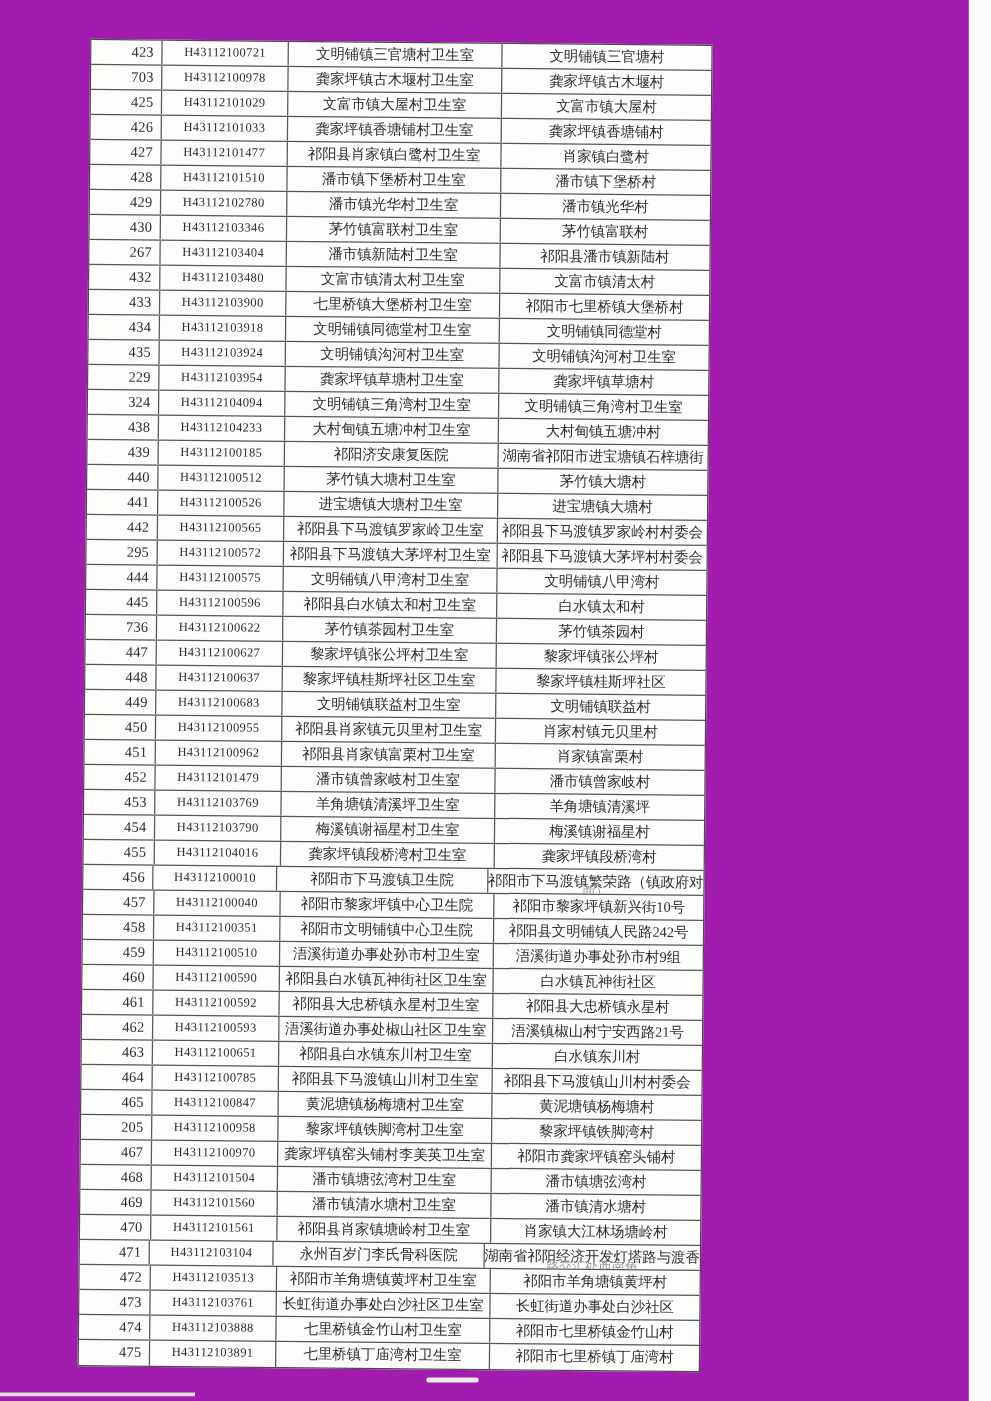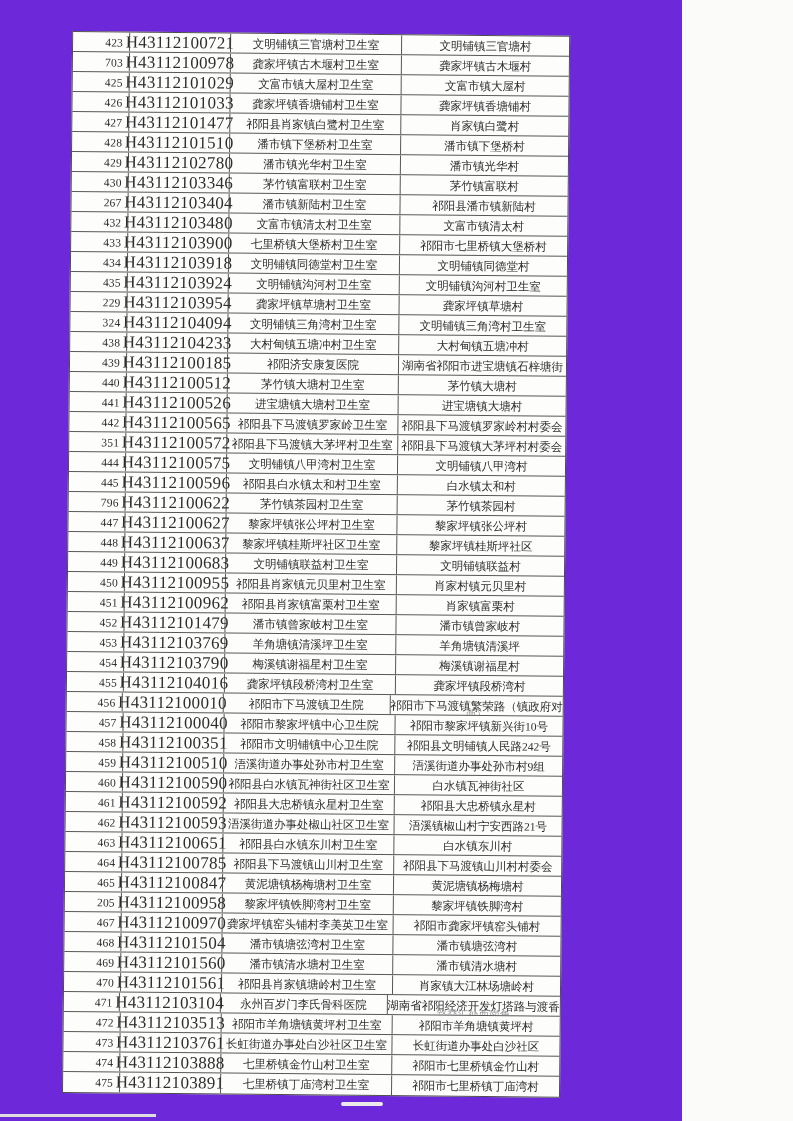--- a/index.html
+++ b/index.html
@@ -2,21 +2,21 @@
 <html><head>
 <meta charset="utf-8">
 <style>
   html,body{margin:0;padding:0;}
   body{
     width:793px;height:1121px;
     background:#fbfbfa;
     font-family:"Liberation Serif","DejaVu Serif",serif;
     overflow:hidden;
   }
-  .page{position:relative;width:682px;height:1121px;background:#6d28d9;}
+  .page{position:relative;width:775px;height:1121px;background:#a21caf;}
   .table-wrap{
     position:absolute;left:62px;top:31px;width:498px;
     border:1px solid #4d4d4d;
     background:#fdfdfc;
     transform:rotate(0.55deg);
     transform-origin:left bottom;
     box-sizing:border-box;
   }
   .trow{
     display:flex;height:20px;box-sizing:border-box;
@@ -28,21 +28,21 @@
     box-sizing:border-box;
     border-right:1px solid #575757;
     display:flex;align-items:center;justify-content:center;
     color:#2d2d2d;
     white-space:nowrap;
     position:relative;
     line-height:20px;
   }
   .cell:last-child{border-right:none;}
   .c-no{width:57px;justify-content:flex-end;padding-right:6px;font-size:11.5px;letter-spacing:.2px;}
-  .c-code{width:101px;font-size:17px;letter-spacing:.3px;}
+  .c-code{width:101px;font-size:10px;letter-spacing:.3px;}
   .c-name{width:171px;font-size:11.5px;}
   .c-addr{flex:1;font-size:11.5px;}
   .line2{
     position:absolute;left:0;right:0;bottom:-6px;
     text-align:center;font-size:10.5px;color:#9a9a9a;line-height:12px;
   }
   .artifact{position:absolute;background:#dcdcdc;}
   .artifact-1{left:0;top:1114px;width:156px;height:3px;background:#dedede;}
   .artifact-2{left:341px;top:1102px;width:42px;height:4px;background:#eceaea;border-radius:2px;}
 </style>
@@ -166,39 +166,39 @@
           <div class="cell c-name">进宝塘镇大塘村卫生室</div>
           <div class="cell c-addr">进宝塘镇大塘村</div>
         </div>
         <div class="trow">
           <div class="cell c-no">442</div>
           <div class="cell c-code">H43112100565</div>
           <div class="cell c-name">祁阳县下马渡镇罗家岭卫生室</div>
           <div class="cell c-addr">祁阳县下马渡镇罗家岭村村委会</div>
         </div>
         <div class="trow">
-          <div class="cell c-no">351</div>
+          <div class="cell c-no">295</div>
           <div class="cell c-code">H43112100572</div>
           <div class="cell c-name">祁阳县下马渡镇大茅坪村卫生室</div>
           <div class="cell c-addr">祁阳县下马渡镇大茅坪村村委会</div>
         </div>
         <div class="trow">
           <div class="cell c-no">444</div>
           <div class="cell c-code">H43112100575</div>
           <div class="cell c-name">文明铺镇八甲湾村卫生室</div>
           <div class="cell c-addr">文明铺镇八甲湾村</div>
         </div>
         <div class="trow">
           <div class="cell c-no">445</div>
           <div class="cell c-code">H43112100596</div>
           <div class="cell c-name">祁阳县白水镇太和村卫生室</div>
           <div class="cell c-addr">白水镇太和村</div>
         </div>
         <div class="trow">
-          <div class="cell c-no">796</div>
+          <div class="cell c-no">736</div>
           <div class="cell c-code">H43112100622</div>
           <div class="cell c-name">茅竹镇茶园村卫生室</div>
           <div class="cell c-addr">茅竹镇茶园村</div>
         </div>
         <div class="trow">
           <div class="cell c-no">447</div>
           <div class="cell c-code">H43112100627</div>
           <div class="cell c-name">黎家坪镇张公坪村卫生室</div>
           <div class="cell c-addr">黎家坪镇张公坪村</div>
         </div>

